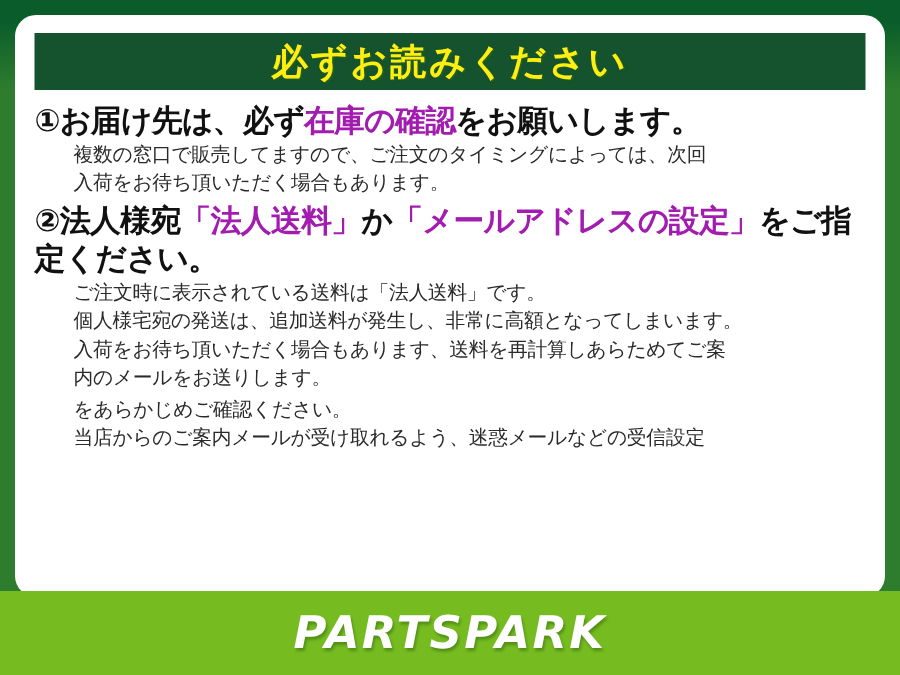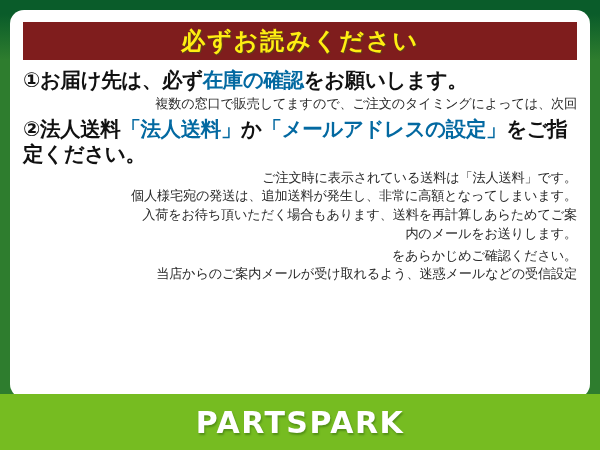--- a/index.html
+++ b/index.html
@@ -27,20 +27,21 @@
   #footer-band {
     position: absolute;
     left: 0;
     right: 0;
     bottom: 0;
     height: 56px;
     background: #76bc21;
     display: flex;
     align-items: center;
     justify-content: center;
+    font-style: italic;
   }
   #footer-logo {
     color: #ffffff;
     font-size: 30px;
     font-weight: bold;
     letter-spacing: 1.5px;
     text-shadow: 1px 2px 2px rgba(40,90,10,.45);
   }
 
   
@@ -53,21 +54,21 @@
     box-sizing: border-box;
     background: #ffffff;
     border-radius: 14px;
     padding: 12px 13px 0 13px;
     overflow: hidden;
   }
 
   
   #title-bar {
     height: 38px;
-    background: #7f1d1d;
+    background: #14532d;
     display: flex;
     align-items: center;
     justify-content: center;
     margin-bottom: 8px;
   }
   #title-text {
     color: #ffee12;
     font-size: 24px;
     font-weight: bold;
     letter-spacing: 2px;
@@ -78,51 +79,51 @@
   .notice-item { margin-bottom: 3px; }
   .item-heading {
     color: #111111;
     font-size: 20.5px;
     font-weight: bold;
     line-height: 1.22;
     letter-spacing: -0.4px;
     white-space: nowrap;
   }
   .item-heading.wrap { white-space: normal; }
-  .hl { color: #0369a1; }
+  .hl { color: #a21caf; }
   .item-body {
     color: #2a2a2a;
     font-size: 13.2px;
     line-height: 1.42;
     margin: 2px 0 0 26px;
     letter-spacing: -0.2px;
-    text-align: right;
   }
   .item-body p { margin: 0; }
 </style>
 </head>
 <body>
 
 <div id="notice-banner">
 
   <div id="notice-panel">
 
     <div id="title-bar">
       <span id="title-text">必ずお読みください</span>
     </div>
 
     <div class="notice-item">
       <div class="item-heading"><span>①</span><span>お届け先は、必ず</span><span class="hl">在庫の確認</span><span>をお願いします。</span></div>
       <div class="item-body">
         <p>複数の窓口で販売してますので、ご注文のタイミングによっては、次回</p>
+        <p>入荷をお待ち頂いただく場合もあります。</p>
       </div>
     </div>
 
     <div class="notice-item">
-      <div class="item-heading wrap"><span>②</span><span>法人送料</span><span class="hl">「法人送料」</span><span>か</span><span class="hl">「メールアドレスの設定」</span><span>をご指定ください。</span></div>
+      <div class="item-heading wrap"><span>②</span><span>法人様宛</span><span class="hl">「法人送料」</span><span>か</span><span class="hl">「メールアドレスの設定」</span><span>をご指定ください。</span></div>
       <div class="item-body">
         <p>ご注文時に表示されている送料は「法人送料」です。</p>
         <p>個人様宅宛の発送は、追加送料が発生し、非常に高額となってしまいます。</p>
         <p>入荷をお待ち頂いただく場合もあります、送料を再計算しあらためてご案</p>
         <p>内のメールをお送りします。</p>
       </div>
     </div>
 
     <div class="notice-item">
       <div class="item-body">

